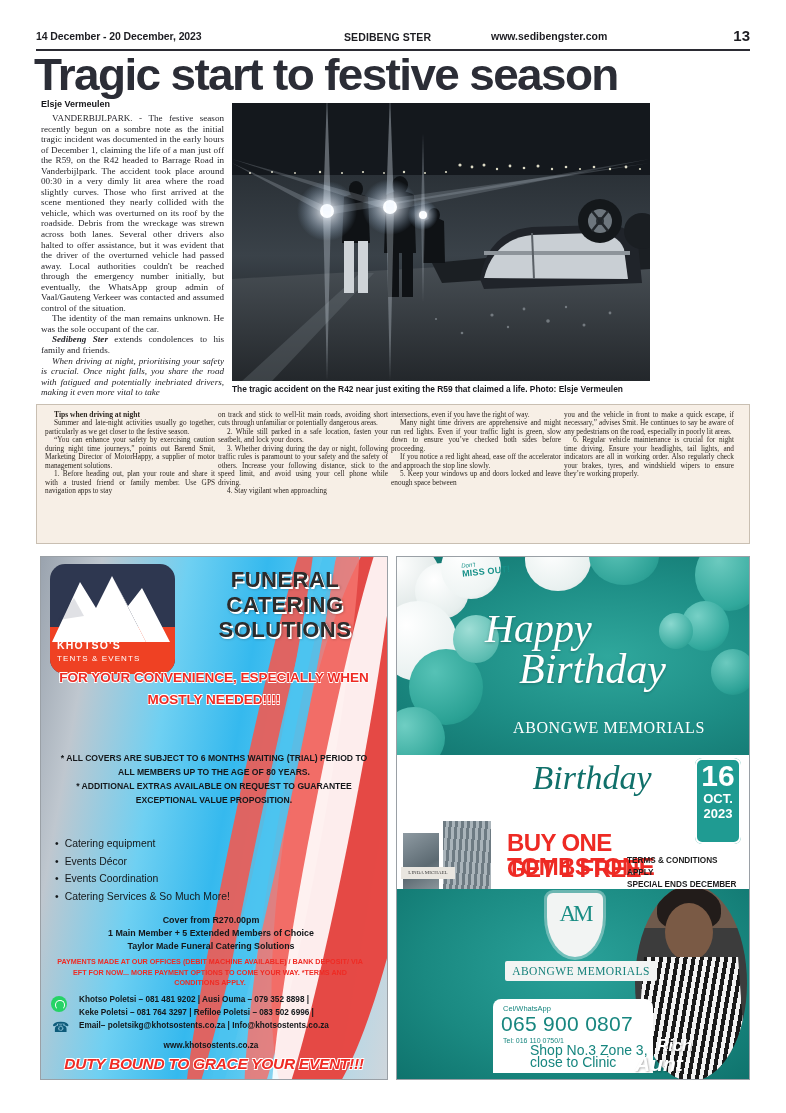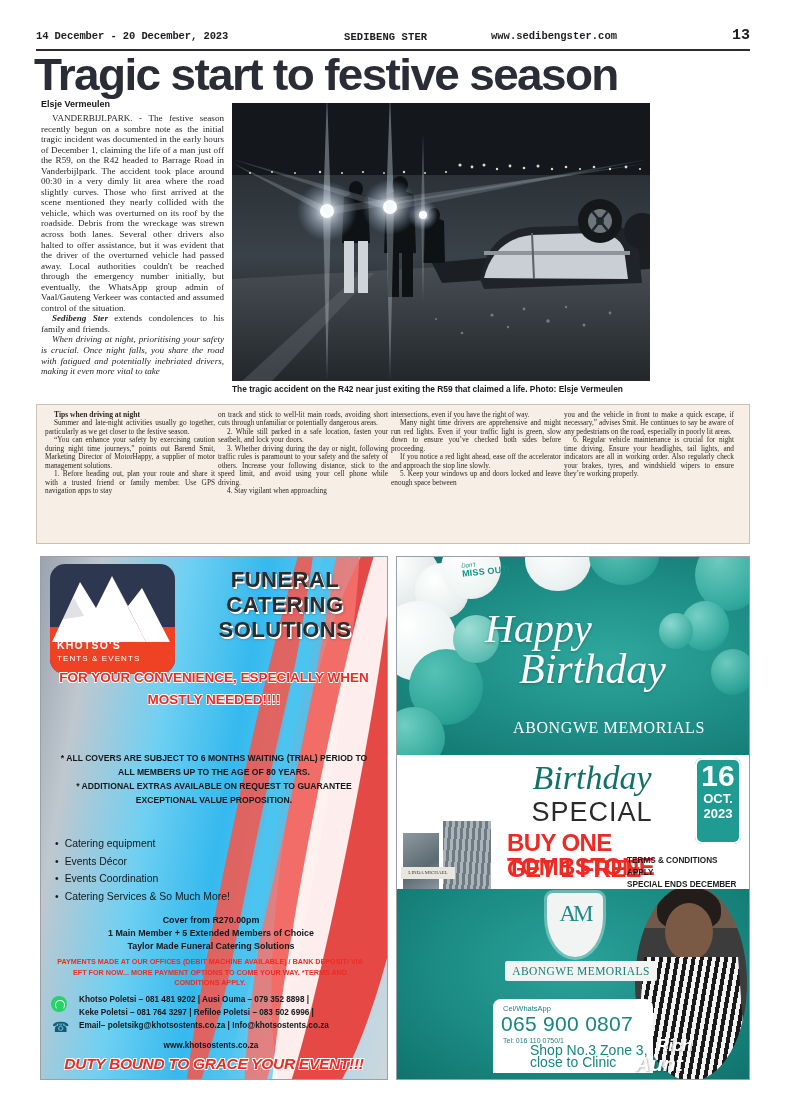--- a/index.html
+++ b/index.html
@@ -6,21 +6,21 @@
   html,body{margin:0;padding:0;background:#8a8a8a;}
   body{font-family:"Liberation Serif",serif;}
   .page{
     position:relative;width:786px;height:1113px;background:#ffffff;margin:0 auto;
     overflow:hidden;
   }
 
   
   .masthead{
     position:absolute;left:36px;top:28px;width:714px;height:22px;
-    font-family:Liberation Mono, monospace;
+    font-family:Liberation Sans, sans-serif;
   }
   .masthead .rule{position:absolute;left:0;top:21px;width:714px;height:1.5px;background:#2b2b33;}
   .mh-date{position:absolute;left:0;top:2px;font-size:10.5px;font-weight:700;color:#1d1d22;letter-spacing:-.1px;}
   .mh-title{position:absolute;left:308px;top:3px;font-size:10.5px;font-weight:700;color:#1d1d22;letter-spacing:.1px;}
   .mh-url{position:absolute;left:455px;top:2px;font-size:10.5px;font-weight:700;color:#1d1d22;}
   .mh-page{position:absolute;right:0;top:-1px;font-size:15px;font-weight:700;color:#1d1d22;}
 
   
   .headline{
     position:absolute;left:34px;top:52px;width:720px;
@@ -267,20 +267,21 @@
     <div class="mh-page">13</div>
     <div class="rule"></div>
   </div>
 
   <div class="headline">Tragic start to festive season</div>
 
   <div class="byline">Elsje Vermeulen</div>
 
   <div class="article-col">
     <p class="first">VANDERBIJLPARK. - The festive season recently begun on a sombre note as the initial tragic incident was documented in the early hours of December 1, claiming the life of a man just off the R59, on the R42 headed to Barrage Road in Vanderbijlpark. The accident took place around 00:30 in a very dimly lit area where the road slightly curves. Those who first arrived at the scene mentioned they nearly collided with the vehicle, which was overturned on its roof by the roadside. Debris from the wreckage was strewn across both lanes. Several other drivers also halted to offer assistance, but it was evident that the driver of the overturned vehicle had passed away. Local authorities couldn't be reached through the emergency number initially, but eventually, the WhatsApp group admin of Vaal/Gauteng Verkeer was contacted and assumed control of the situation.</p>
+    <p>The identity of the man remains unknown. He was the sole occupant of the car.</p>
     <p><b class="src">Sedibeng Ster</b><span> extends condolences to his family and friends.</span></p>
     <p class="ital">When driving at night, prioritising your safety is crucial. Once night falls, you share the road with fatigued and potentially inebriated drivers, making it even more vital to take</p>
   </div>
 
   <div class="photo">
     <svg width="418" height="278" viewBox="0 0 418 278">
       <defs>
         <linearGradient id="skyG" x1="0" y1="0" x2="0" y2="1">
           <stop offset="0%" stop-color="#1d2227"></stop>
           <stop offset="55%" stop-color="#3a4249"></stop>
@@ -497,21 +498,20 @@
       </div>
       <div class="rad-brand1">ABONGWE MEMORIALS</div>
     </div>
 
     <div class="rad-mid">
       <div class="stone1"></div>
       <div class="stone2"></div>
       <div class="stlabel">LINDA MICHAEL</div>
 
       <div class="rad-bday">Birthday</div>
-      <div class="rad-special">SPECIAL</div>
 
       <div class="datebox">
         <div class="d">16</div>
         <div class="m">OCT.</div>
         <div class="y">2023</div>
       </div>
 
       <div class="rad-buy">BUY ONE TOMBSTONE</div>
       <div class="rad-get">GET 1 FREE</div>
       <div class="rad-tc">

